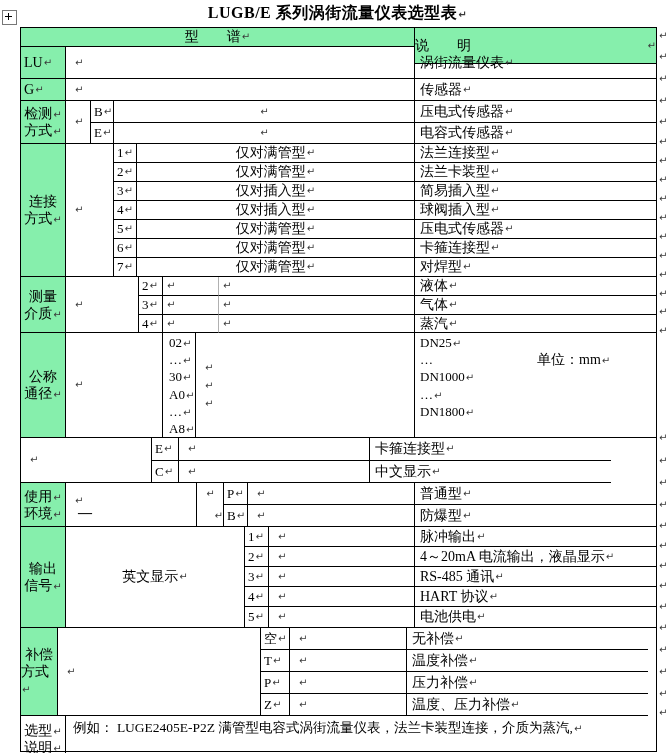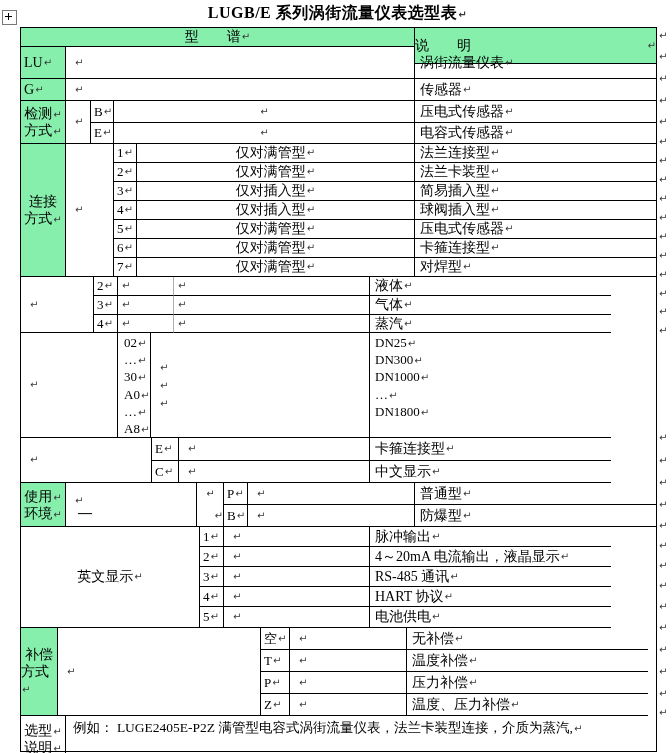--- a/index.html
+++ b/index.html
@@ -231,20 +231,24 @@
           </div>
           <div class="c desc" style="width:241px">
             <span>对焊型</span>
             <span class="p">↵</span>
           </div>
         </div>
     </div>
   </div>
 
   <div class="sec" style="height:56px">
+    <div class="c col1 gray" style="width:45px">
+      <div><span>测量</span></div>
+      <div><span>介质</span><span class="p">↵</span></div>
+    </div>
     <div class="c cL pad8" style="width:73px">
         <span class="p">↵</span>
       </div>
     <div class="rows">
       <div class="r" style="height:19px">
           <div class="c cL codecell" style="width:24px">
             <span>2</span>
             <span class="p">↵</span>
           </div>
           <div class="c cL lightR" style="width:56px">
@@ -287,39 +291,43 @@
           </div>
           <div class="c desc" style="width:241px">
             <span>蒸汽</span>
             <span class="p">↵</span>
           </div>
         </div>
     </div>
   </div>
 
   <div class="sec" style="height:105px">
+    <div class="c col1 gray" style="width:45px">
+      <div><span>公称</span></div>
+      <div><span>通径</span><span class="p">↵</span></div>
+    </div>
     <div class="c cL pad8" style="width:97px">
         <span class="p">↵</span>
       </div>
     <div class="c codecell" style="width:33px;padding:1px 0 0 6px;line-height:17.2px">
       <div><span>02</span><span class="p">↵</span></div>
       <div><span>…</span><span class="p">↵</span></div>
       <div><span>30</span><span class="p">↵</span></div>
       <div><span>A0</span><span class="p">↵</span></div>
       <div><span>…</span><span class="p">↵</span></div>
       <div><span>A8</span><span class="p">↵</span></div>
     </div>
     <div class="c" style="width:219px;display:flex;flex-direction:column;justify-content:center;padding-left:8px;line-height:18px">
       <div><span class="p">↵</span></div>
       <div><span class="p">↵</span></div>
       <div><span class="p">↵</span></div>
     </div>
     <div class="c desc mini" style="width:241px;display:block;padding:1px 0 0 5px;line-height:17.2px">
       <div><span>DN25</span><span class="p">↵</span></div>
-      <div><span>DN300</span><span class="p">↵</span></div>
+      <div><span>…</span><span style="margin-left:104px;font-size:14px">单位：mm</span><span class="p">↵</span></div>
       <div><span>DN1000</span><span class="p">↵</span></div>
       <div><span>…</span><span class="p">↵</span></div>
       <div><span>DN1800</span><span class="p">↵</span></div>
     </div>
   </div>
 
   <div class="sec" style="height:45px">
     <div class="c cL pad8" style="width:131px">
         <span class="p">↵</span>
       </div>
@@ -394,20 +402,24 @@
           </div>
           <div class="c desc" style="width:241px">
             <span>防爆型</span>
             <span class="p">↵</span>
           </div>
         </div>
     </div>
   </div>
 
   <div class="sec" style="height:101px">
+    <div class="c col1 gray" style="width:45px">
+      <div><span>输出</span></div>
+      <div><span>信号</span><span class="p">↵</span></div>
+    </div>
     <div class="c cC" style="width:179px">
         <span>英文显示</span>
         <span class="p">↵</span>
       </div>
     <div class="rows">
       <div class="r" style="height:20px">
           <div class="c cL codecell" style="width:24px">
             <span>1</span>
             <span class="p">↵</span>
           </div>

